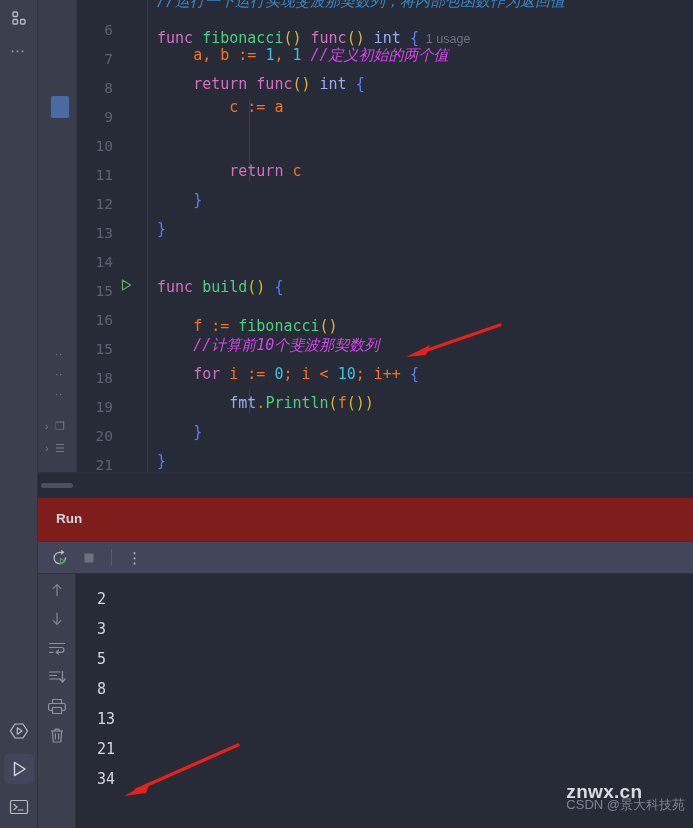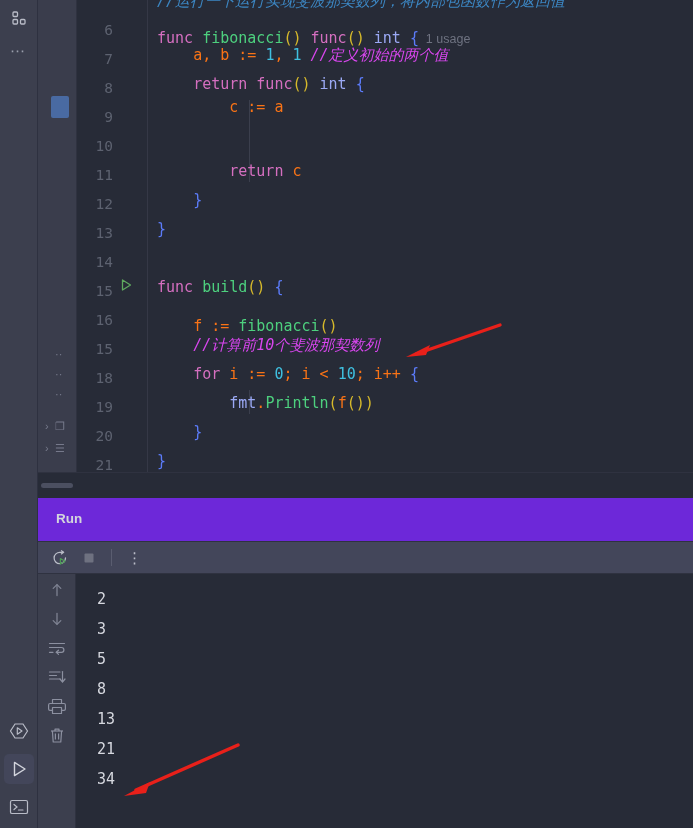--- a/index.html
+++ b/index.html
@@ -85,21 +85,21 @@
     position: absolute; left: 38px; top: 472px; width: 655px; height: 26px;
     background: #272B37; border-top: 1px solid #2F3240;
   }
   .hscroll { position: absolute; left: 3px; top: 10px; width: 32px; height: 5px; background: #4B4F60; border-radius: 3px; }
 
   
   .runwin { position: absolute; left: 38px; top: 498px; width: 655px; height: 330px; background: #272B37; }
 
   .tabbar {
     position: absolute; left: 0; top: 0; width: 100%; height: 44px;
-    background: #6d28d9; border-bottom: 1px solid #2F3240;
+    background: #7f1d1d; border-bottom: 1px solid #2F3240;
   }
   .runlabel {
     position: absolute; left: 18px; top: 13px; color: #D3D5DC;
     font-size: 13.5px; font-weight: bold;
   }
   .tab-active {
     position: absolute; left: 62px; top: 5px; height: 39px; width: 286px;
     background: #43465A; border-radius: 5px 5px 0 0;
     display: flex; align-items: center; padding: 0 8px 0 10px; gap: 7px;
   }
@@ -340,14 +340,18 @@
   <svg class="arrow" style="left:400px; top:320px;" width="105" height="40" viewBox="0 0 105 40">
     <path d="M100 5 L16 34" stroke="#E8201A" stroke-width="3.4" stroke-linecap="round"></path>
     <path d="M6 37 L30 25 L26 35 Z" fill="#E8201A"></path>
   </svg>
 
   <svg class="arrow" style="left:110px; top:740px;" width="135" height="62" viewBox="0 0 135 62">
     <path d="M128 5 L26 50" stroke="#E8201A" stroke-width="3.4" stroke-linecap="round"></path>
     <path d="M14 56 L40 42 L36 53 Z" fill="#E8201A"></path>
   </svg>
 
+  <div class="wm">
+    <div class="wm1">znwx.cn</div>
+    <div class="wm2">CSDN @景大科技苑</div>
+  </div>
 
 </div>
 
 </body></html>

